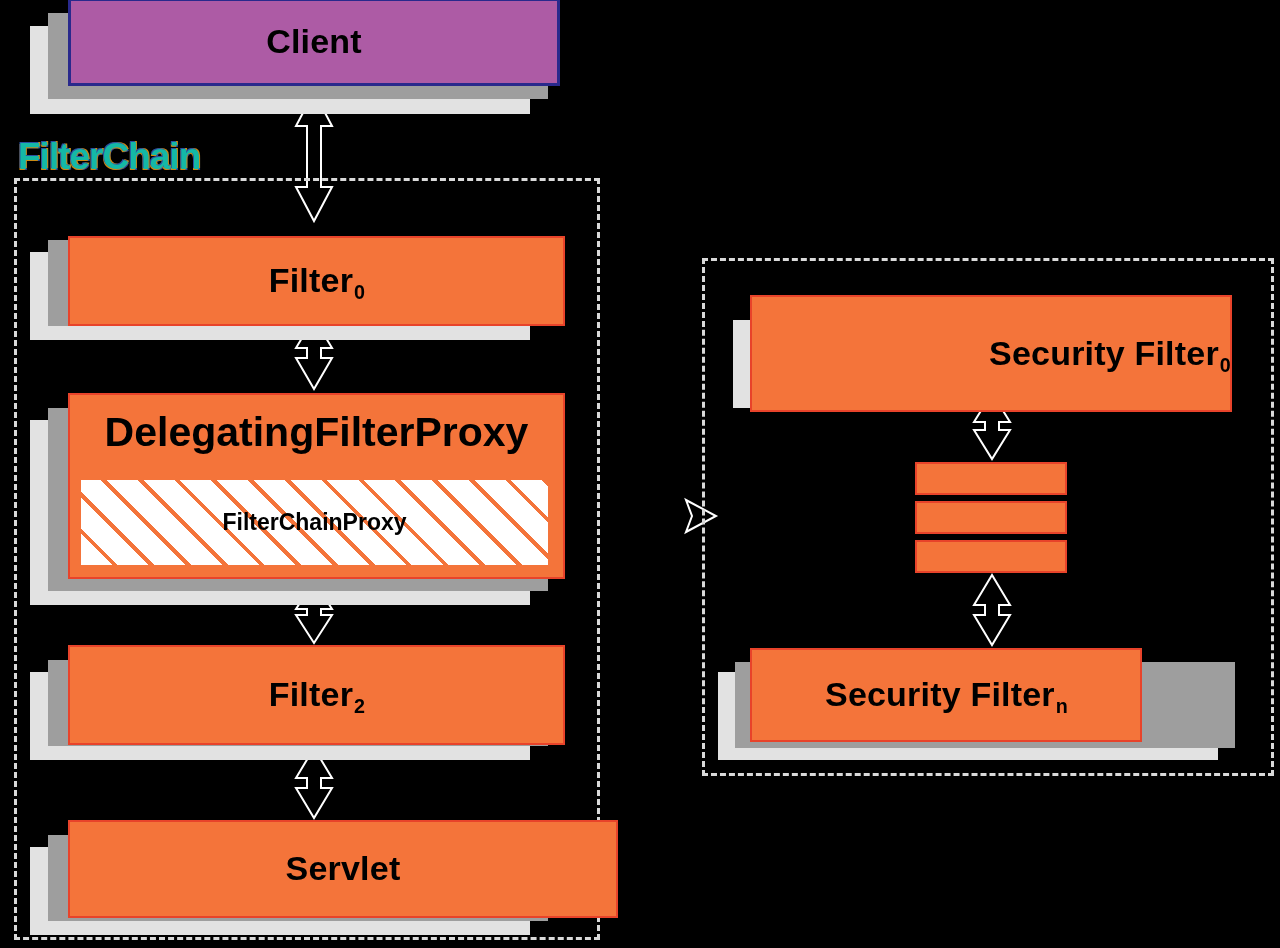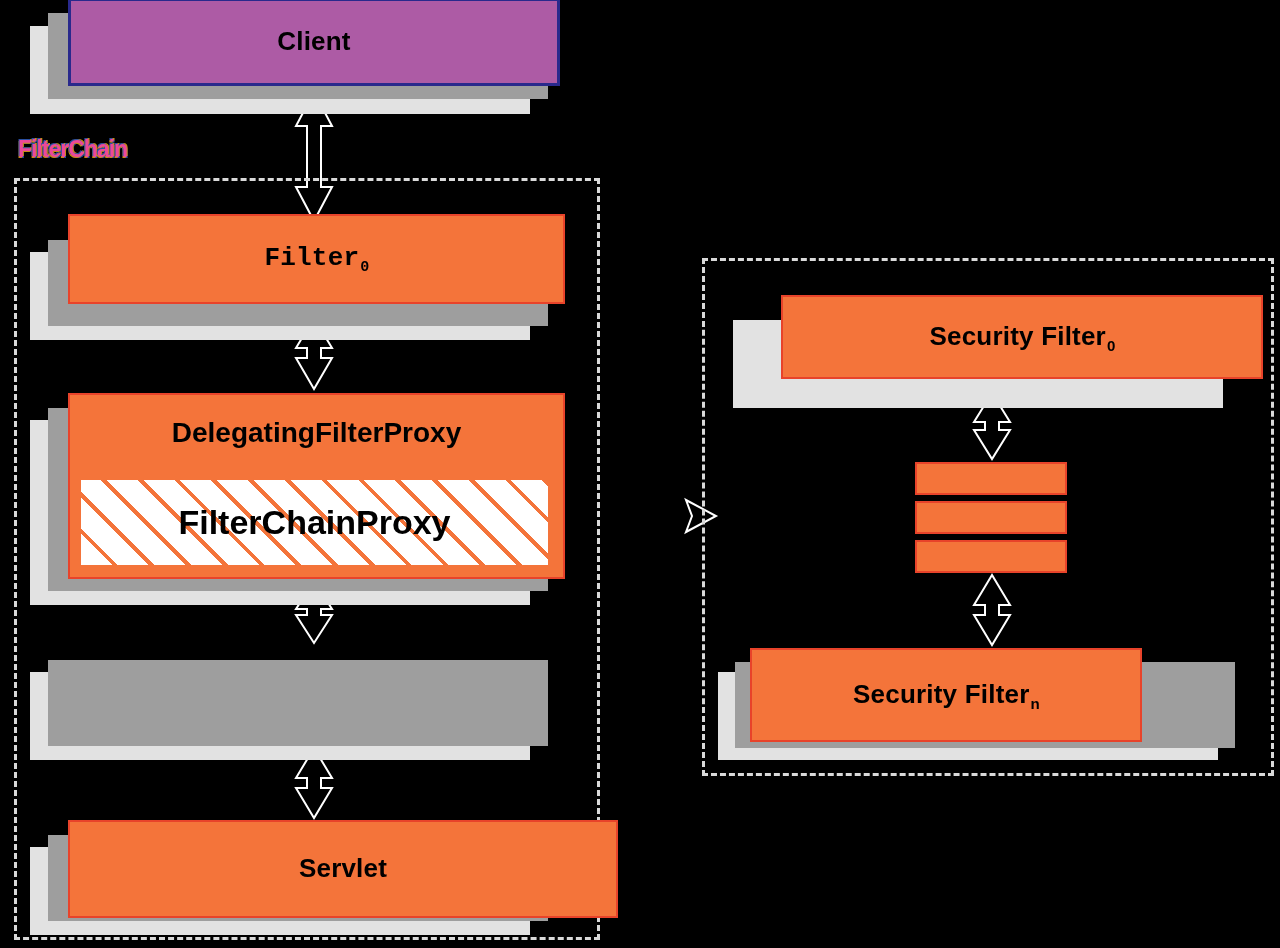--- a/index.html
+++ b/index.html
@@ -47,21 +47,21 @@
     background: #ad5ba5;
     border: 3px solid #29298c;
   }
   .box-orange {
     background: #f4743a;
     border: 2px solid #e8432a;
   }
 
   
   .box-label {
-    font-size: 26px;
+    font-size: 34px;
     font-weight: bold;
     letter-spacing: 0.2px;
     white-space: nowrap;
   }
   .box-label sub {
     font-size: 0.58em;
     font-weight: bold;
     vertical-align: baseline;
     position: relative;
     top: 0.35em;
@@ -75,21 +75,21 @@
   }
   .delegating-title {
     position: absolute;
     left: 0;
     right: 0;
     top: 6px;
     height: 64px;
     display: flex;
     align-items: center;
     justify-content: center;
-    font-size: 28px;
+    font-size: 41px;
     font-weight: bold;
     color: #000;
     white-space: nowrap;
   }
   .hatched {
     position: absolute;
     left: 10px;
     right: 14px;
     top: 84px;
     bottom: 11px;
@@ -101,38 +101,38 @@
         #f4743a 22px,
         #f4743a 26px
     );
     border: 1px solid #f4743a;
     display: flex;
     align-items: center;
     justify-content: center;
     box-sizing: border-box;
   }
   .hatched-label {
-    font-size: 34px;
+    font-size: 23px;
     font-weight: bold;
     color: #000;
     white-space: nowrap;
   }
 
   
   .group {
     position: absolute;
     box-sizing: border-box;
     border: 3px dashed #d9d9d9;
     background: transparent;
   }
   .group-label {
     position: absolute;
-    font-size: 23px;
-    font-weight: bold;
-    color: #ec4899;
+    font-size: 37px;
+    font-weight: bold;
+    color: #14b8a6;
     white-space: nowrap;
     text-shadow:
        -1px -1px 0 #2a4fa0,
         1px -1px 0 #c98a14,
        -1px  1px 0 #c98a14,
         1px  1px 0 #2a4fa0,
         0    1px 0 #6b6b6b;
     letter-spacing: -1px;
   }
 
@@ -193,54 +193,59 @@
     <div class="shadow-dark" style="left:48px; top:13px; width:500px; height:86px;"></div>
   </div>
   <div class="box box-client" style="left:68px; top:-2px; width:492px; height:88px;">
     <span class="box-label">Client</span>
   </div>
 
   <div>
     <div class="shadow-light" style="left:30px; top:252px; width:500px; height:88px;"></div>
     <div class="shadow-dark" style="left:48px; top:240px; width:500px; height:86px;"></div>
   </div>
-  <div class="box box-orange" style="left:68px; top:214px; width:497px; height:90px;font-family:Liberation Mono, monospace;">
+  <div class="box box-orange" style="left:68px; top:236px; width:497px; height:90px;">
     <span class="box-label">
       <span>Filter</span><sub>0</sub>
     </span>
   </div>
 
   <div>
     <div class="shadow-light" style="left:30px; top:420px; width:500px; height:185px;"></div>
     <div class="shadow-dark" style="left:48px; top:408px; width:500px; height:183px;"></div>
   </div>
   <div class="box box-orange box-delegating" style="left:68px; top:393px; width:497px; height:186px;">
     <div class="delegating-title">DelegatingFilterProxy</div>
     <div class="hatched">
       <span class="hatched-label">FilterChainProxy</span>
     </div>
   </div>
 
   <div>
     <div class="shadow-light" style="left:30px; top:672px; width:500px; height:88px;"></div>
     <div class="shadow-dark" style="left:48px; top:660px; width:500px; height:86px;"></div>
   </div>
+  <div class="box box-orange" style="left:68px; top:645px; width:497px; height:100px;">
+    <span class="box-label">
+      <span>Filter</span><sub>2</sub>
+    </span>
+  </div>
 
   <div>
     <div class="shadow-light" style="left:30px; top:847px; width:500px; height:88px;"></div>
     <div class="shadow-dark" style="left:48px; top:835px; width:500px; height:86px;"></div>
   </div>
   <div class="box box-orange" style="left:68px; top:820px; width:550px; height:98px;">
     <span class="box-label">Servlet</span>
   </div>
 
   <div>
     <div class="shadow-light" style="left:733px; top:320px; width:490px; height:88px;"></div>
   </div>
-  <div class="box box-orange" style="left:781px; top:295px; width:482px; height:84px;">
+  <div class="box box-orange" style="left:750px; top:295px; width:482px; height:117px;justify-content:flex-end;">
     <span class="box-label">
       <span>Security Filter</span><sub>0</sub>
     </span>
   </div>
 
   <div>
     <div class="stack-bar" style="left:915px; top:462px; width:152px; height:33px;"></div>
     <div class="stack-bar" style="left:915px; top:501px; width:152px; height:33px;"></div>
     <div class="stack-bar" style="left:915px; top:540px; width:152px; height:33px;"></div>
   </div>

